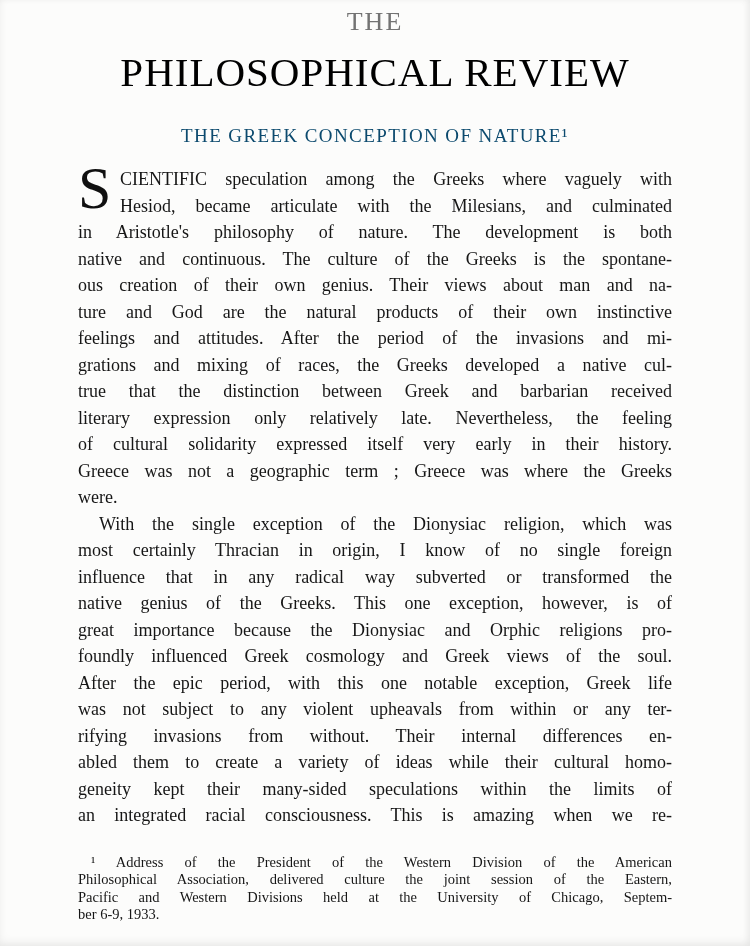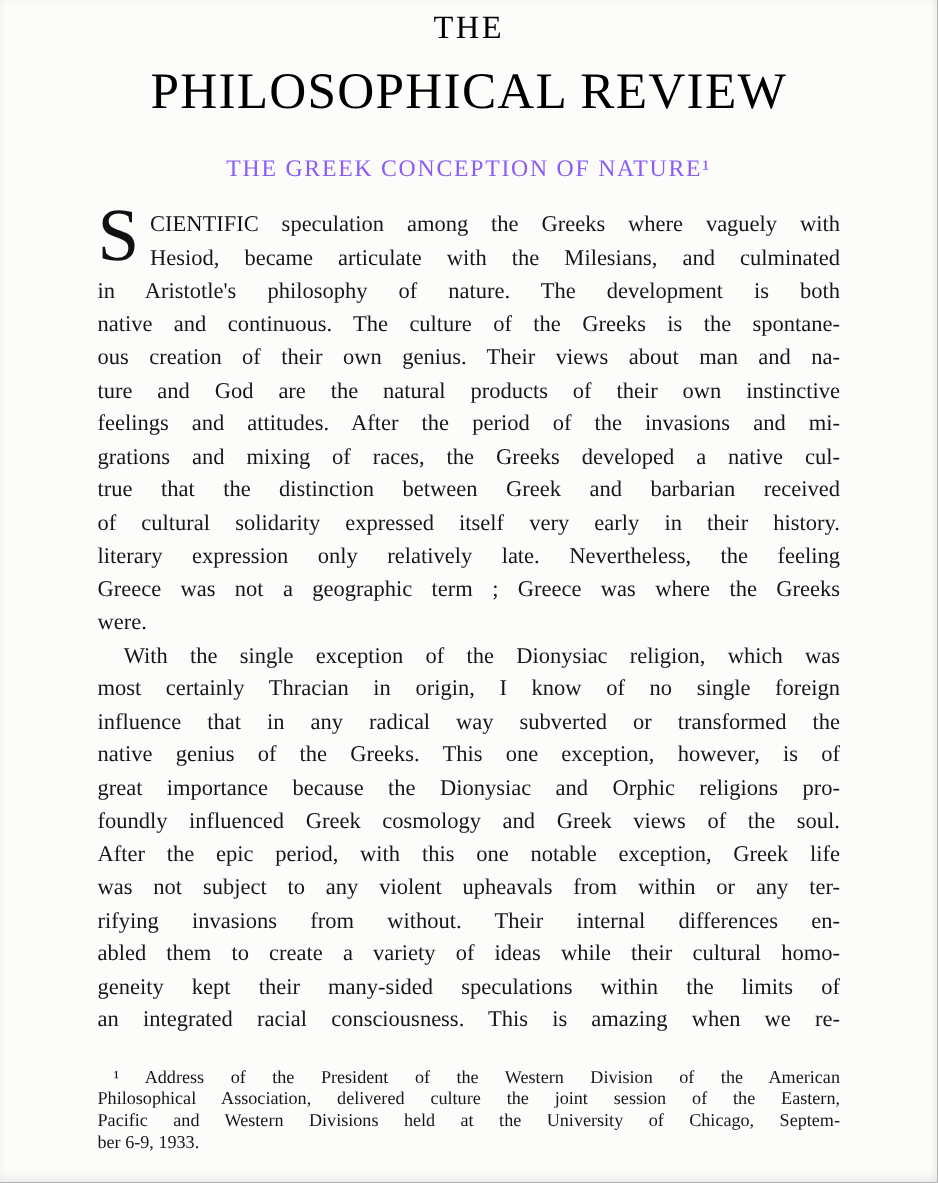--- a/index.html
+++ b/index.html
@@ -14,36 +14,36 @@
     overflow: hidden;
     box-shadow: inset 0 -4px 8px rgba(0,0,0,0.06), inset -3px 0 6px rgba(0,0,0,0.04);
   }
   .content { padding: 0 78px; }
 
   .journal-the {
     margin-top: 7px;
     text-align: center;
     font-size: 26px;
     letter-spacing: 2px;
-    color: #000000;
+    color: #737373;
   }
   .journal-name {
     margin-top: 11px;
     text-align: center;
     font-size: 41px;
     letter-spacing: 1px;
     color: #000000;
   }
   .article-title {
     margin: 29px 0 0 0;
     text-align: center;
     font-size: 19px;
     font-weight: normal;
     letter-spacing: 1.4px;
-    color: #8b5cf6;
+    color: #0c4a6e;
   }
 
   .body-text {
     margin-top: 19px;
     font-size: 18px;
     line-height: 26.5px;
   }
   .line {
     text-align: justify;
     text-align-last: justify;
@@ -92,22 +92,22 @@
         <div class="lines">
             <div class="line">CIENTIFIC speculation among the Greeks where vaguely with</div>
             <div class="line">Hesiod, became articulate with the Milesians, and culminated</div>
             <div class="line">in Aristotle's philosophy of nature. The development is both</div>
             <div class="line">native and continuous. The culture of the Greeks is the spontane-</div>
             <div class="line">ous creation of their own genius. Their views about man and na-</div>
             <div class="line">ture and God are the natural products of their own instinctive</div>
             <div class="line">feelings and attitudes. After the period of the invasions and mi-</div>
             <div class="line">grations and mixing of races, the Greeks developed a native cul-</div>
             <div class="line">true that the distinction between Greek and barbarian received</div>
+            <div class="line">literary expression only relatively late. Nevertheless, the feeling</div>
             <div class="line">of cultural solidarity expressed itself very early in their history.</div>
-            <div class="line">literary expression only relatively late. Nevertheless, the feeling</div>
             <div class="line">Greece was not a geographic term ; Greece was where the Greeks</div>
             <div class="line">were.</div>
           </div>
       </div>
 
       <div class="para para2">
         <div class="lines">
             <div class="line">With the single exception of the Dionysiac religion, which was</div>
             <div class="line">most certainly Thracian in origin, I know of no single foreign</div>
             <div class="line">influence that in any radical way subverted or transformed the</div>

